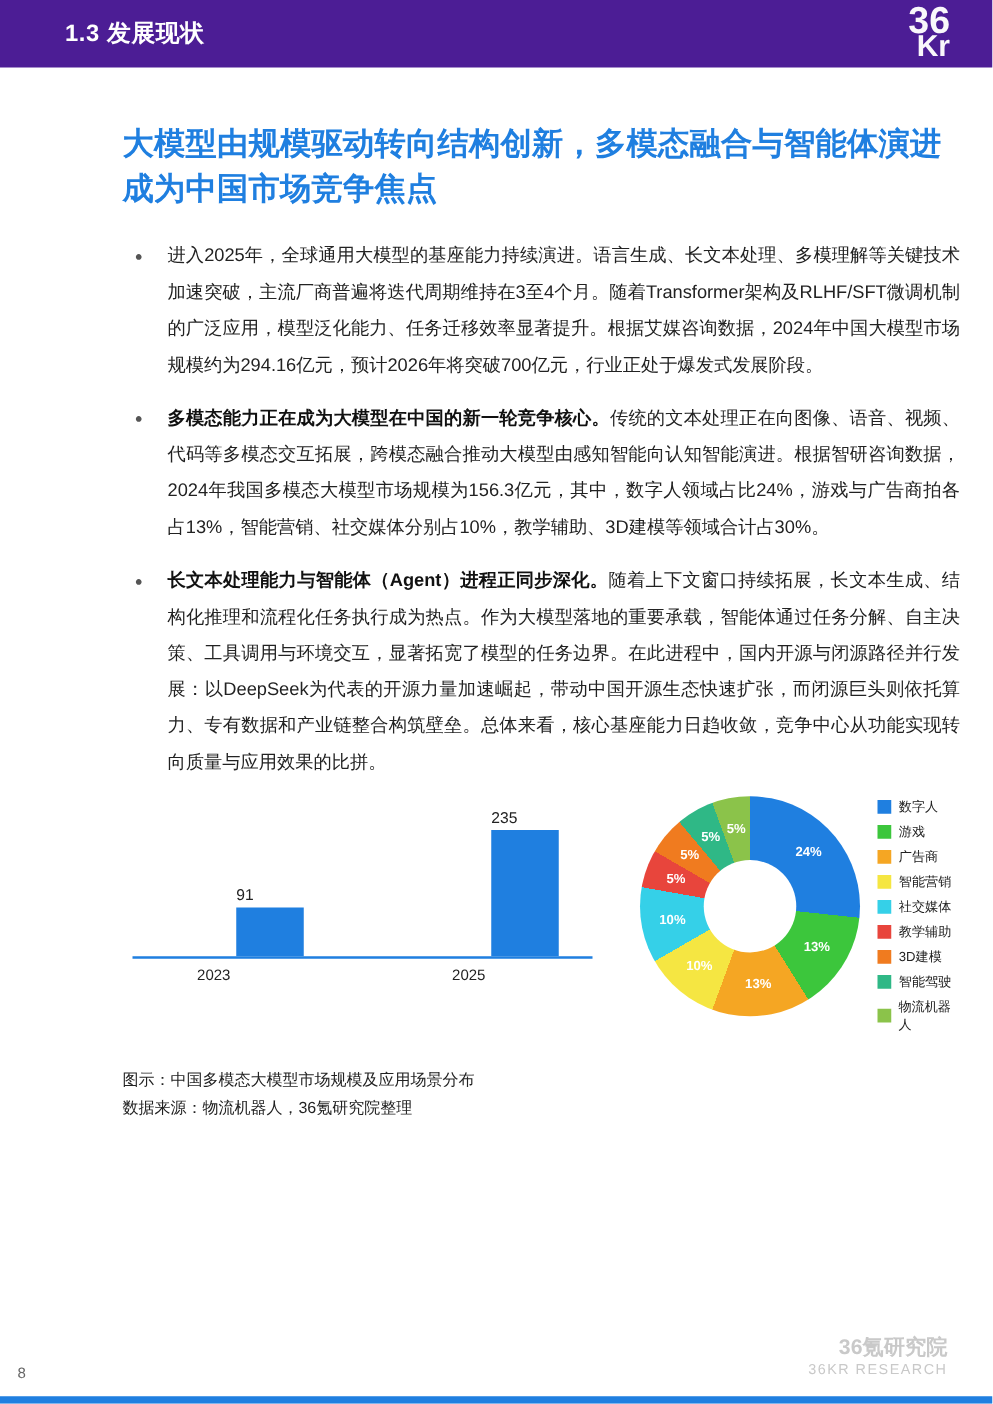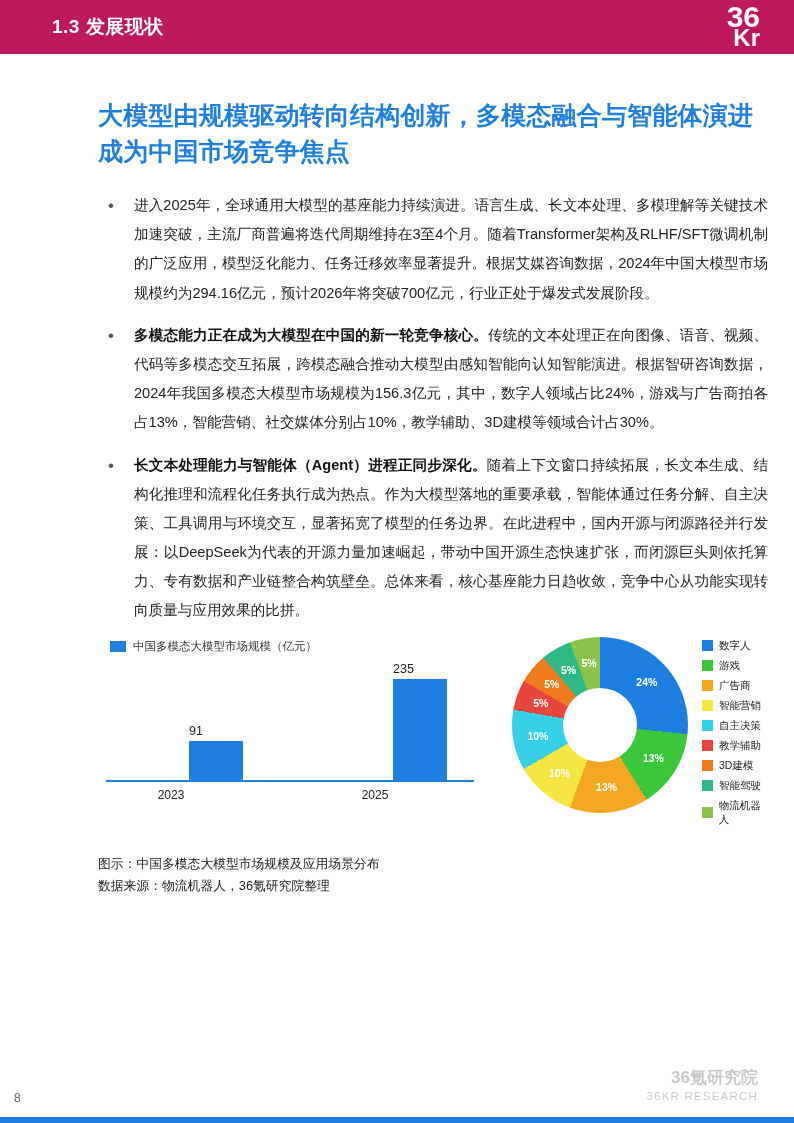--- a/index.html
+++ b/index.html
@@ -8,21 +8,21 @@
     width: 794px; height: 1123px;
     font-family: "Liberation Sans", "DejaVu Sans", sans-serif;
     background: #ffffff;
     position: relative;
     overflow: hidden;
     color: #1a1a1a;
   }
   
   .page-header {
     position: absolute; top:0; left:0; width:794px; height:54px;
-    background: #be185d;
+    background: #4c1d95;
     display:flex; align-items:center;
   }
   .header-title {
     color:#ffffff; font-size:19px; font-weight:bold;
     margin-left:52px; letter-spacing:0.5px;
   }
   .logo-36kr {
     position:absolute; right:34px; top:2px;
     color:#ffffff; font-weight:bold; font-size:30px;
     line-height:1.0; text-align:right; opacity:0.97;
@@ -124,24 +124,20 @@
       <span class="b">多模态能力正在成为大模型在中国的新一轮竞争核心。</span><span>传统的文本处理正在向图像、语音、视频、代码等多模态交互拓展，跨模态融合推动大模型由感知智能向认知智能演进。根据智研咨询数据，2024年我国多模态大模型市场规模为156.3亿元，其中，数字人领域占比24%，游戏与广告商拍各占13%，智能营销、社交媒体分别占10%，教学辅助、3D建模等领域合计占30%。</span>
     </li>
     <li>
       <span class="b">长文本处理能力与智能体（Agent）进程正同步深化。</span><span>随着上下文窗口持续拓展，长文本生成、结构化推理和流程化任务执行成为热点。作为大模型落地的重要承载，智能体通过任务分解、自主决策、工具调用与环境交互，显著拓宽了模型的任务边界。在此进程中，国内开源与闭源路径并行发展：以DeepSeek为代表的开源力量加速崛起，带动中国开源生态快速扩张，而闭源巨头则依托算力、专有数据和产业链整合构筑壁垒。总体来看，核心基座能力日趋收敛，竞争中心从功能实现转向质量与应用效果的比拼。</span>
     </li>
   </ul>
 
   <div class="charts">
 
     <div class="bar-chart">
-      <div class="bar-legend">
-        <span class="sw"></span>
-        <span>中国多模态大模型市场规模（亿元）</span>
-      </div>
       <div class="bars" id="bars">
         <div class="axis-line"></div>
       <div class="bar-wrap" style="left: 46px;">
             <div class="val">91</div>
             <div class="bar" style="height:39px;background:#1f7fe0"></div>
             <div class="cat">2023</div>
           </div>
           <div class="bar-wrap" style="left: 250px;">
             <div class="val">235</div>
             <div class="bar" style="height:101px;background:#1f7fe0"></div>
@@ -176,21 +172,21 @@
           <div class="legend-item">
             <span class="sw" style="background:#f5a623"></span>
             <span>广告商</span>
           </div>
           <div class="legend-item">
             <span class="sw" style="background:#f5e642"></span>
             <span>智能营销</span>
           </div>
           <div class="legend-item">
             <span class="sw" style="background:#35d0e8"></span>
-            <span>自主决策</span>
+            <span>社交媒体</span>
           </div>
           <div class="legend-item">
             <span class="sw" style="background:#e8453c"></span>
             <span>教学辅助</span>
           </div>
           <div class="legend-item">
             <span class="sw" style="background:#f07b1f"></span>
             <span>3D建模</span>
           </div>
           <div class="legend-item">

